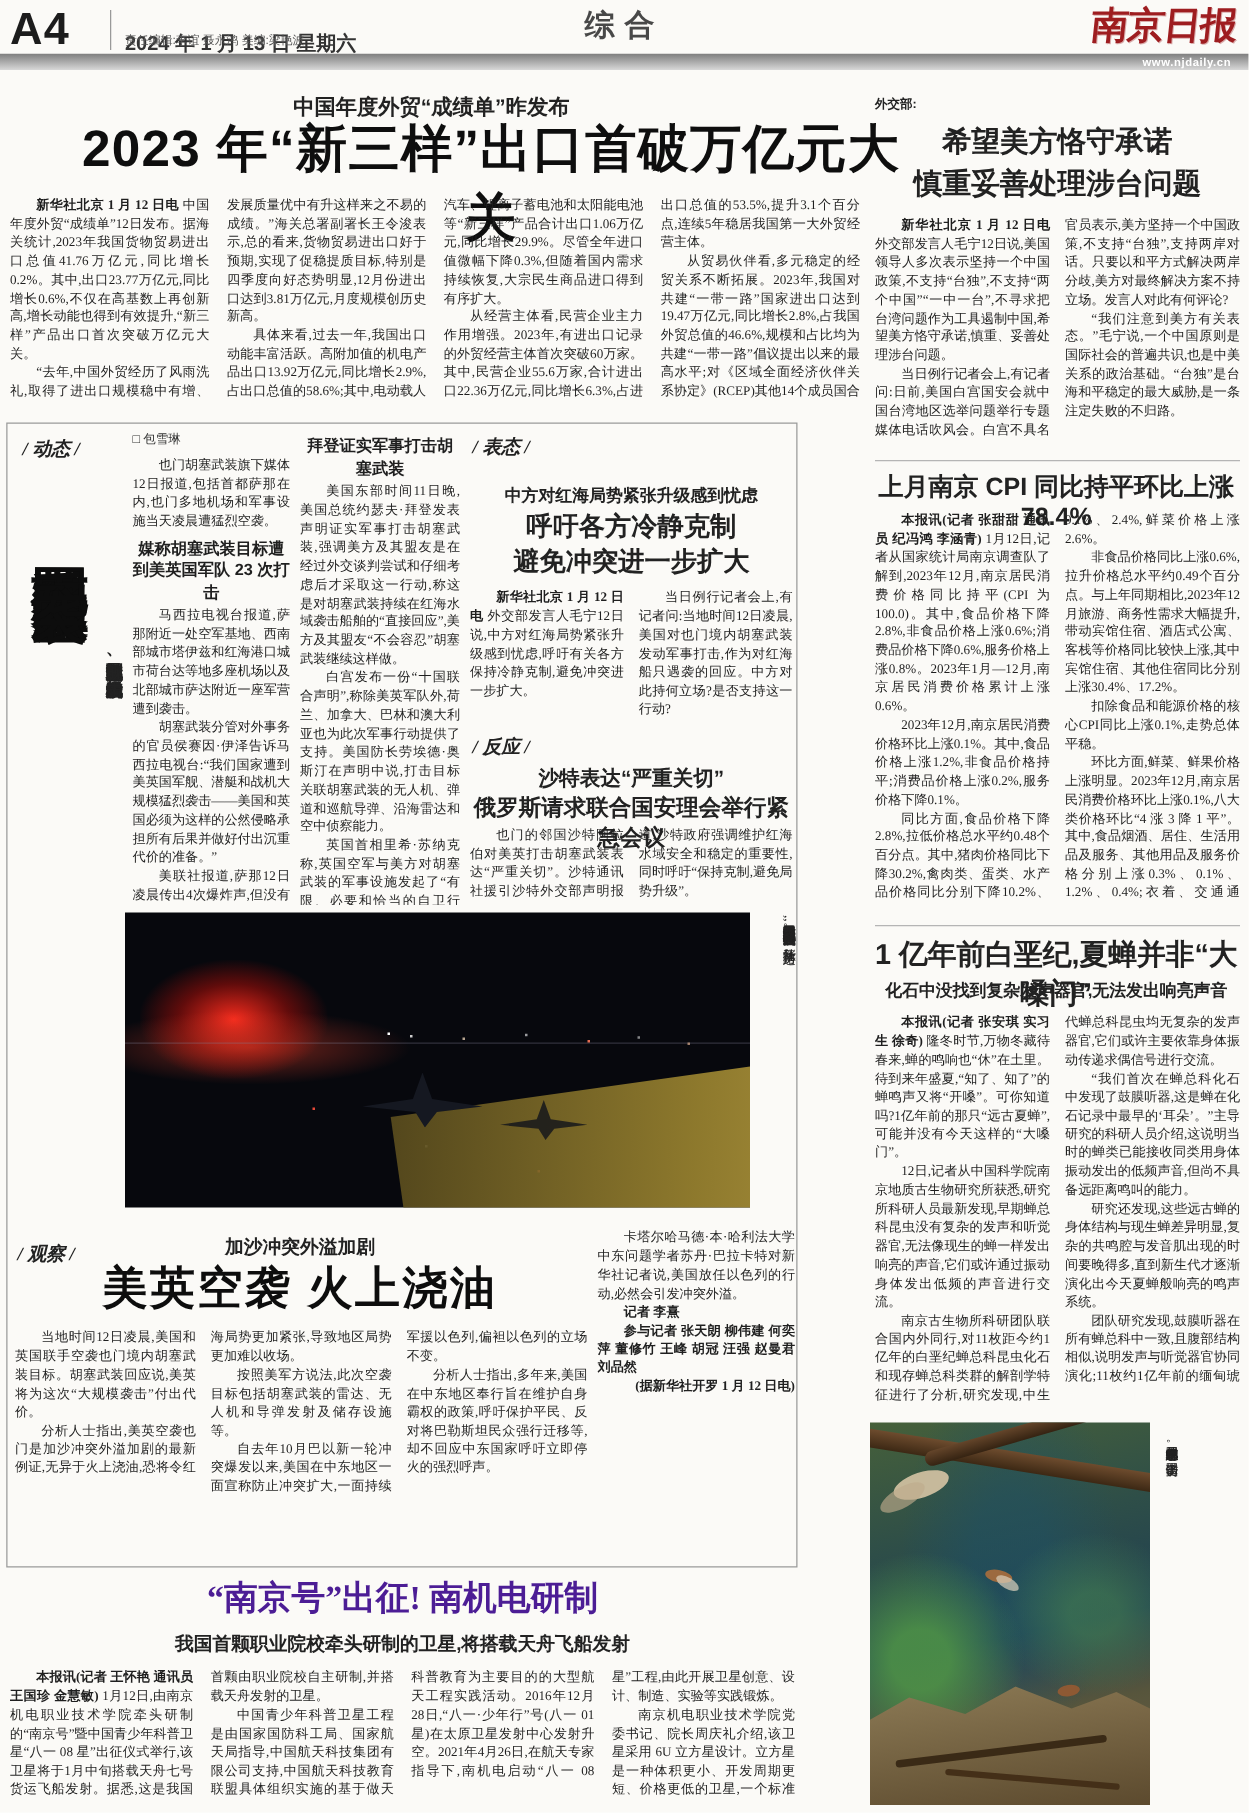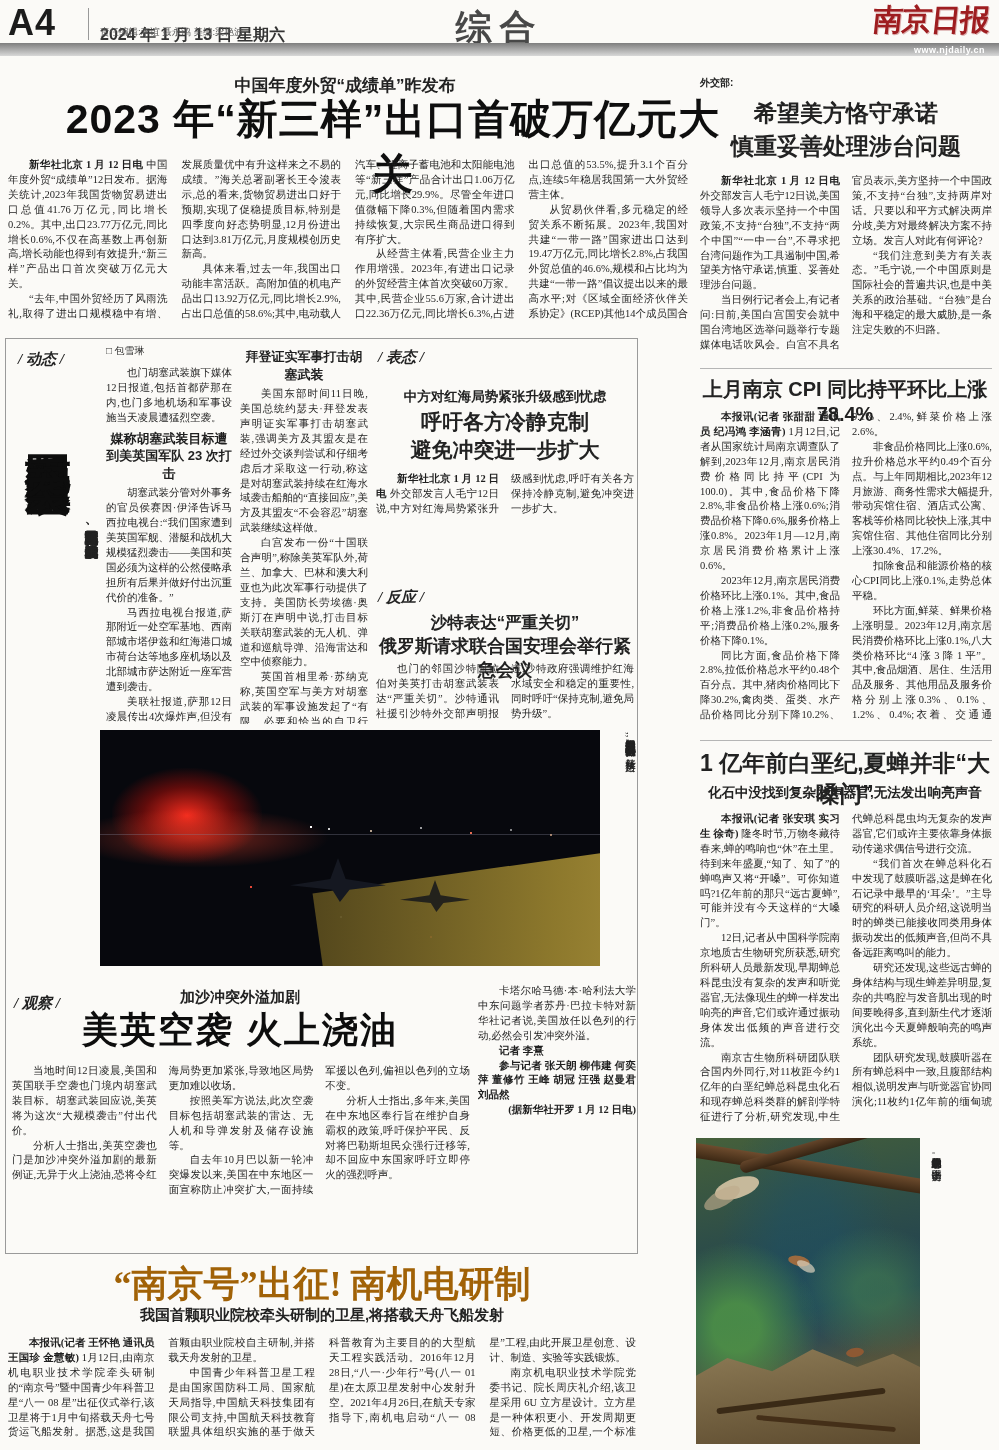--- a/index.html
+++ b/index.html
@@ -5,21 +5,21 @@
   html,body{margin:0;padding:0;}
   .page{position:relative;width:999px;height:1450px;background:#fbfaf7;overflow:hidden;
         font-family:"Liberation Serif","DejaVu Serif",serif;color:#222;}
   .abs{position:absolute;}
   .hd-sans{font-family:"Liberation Sans","DejaVu Sans",sans-serif;}
   
   .pageno{left:8px;top:2px;font-size:36px;font-weight:bold;color:#1c1c1c;letter-spacing:1px;}
   .hvline{left:88px;top:8px;width:1px;height:32px;background:#999;}
   .hdate{left:100px;top:8px;font-size:16px;font-weight:bold;color:#333;margin-top:17px;}
   .heditors{left:100px;top:26px;font-size:9.5px;color:#555;}
-  .hsection{left:0;right:0;top:4px;text-align:center;font-size:36px;font-weight:bold;color:#484848;letter-spacing:8px;}
+  .hsection{left:0;right:0;top:4px;text-align:center;font-size:24px;font-weight:bold;color:#484848;letter-spacing:8px;}
   .masthead{right:10px;top:0px;font-size:30px;font-weight:bold;color:#9e1d20;transform:skewX(-6deg);letter-spacing:-1px;text-shadow:1px 1px 0 rgba(158,29,32,.35);}
   .graybar{left:0;right:0;top:43px;height:13px;background:linear-gradient(180deg,#7e7e7e,#d8d8d8);}
   .hsite{right:14px;top:45px;font-size:9px;color:#fff;font-weight:bold;letter-spacing:.5px;}
   
   .body-txt{font-size:10.5px;line-height:1.42;text-align:justify;color:#1f1f1f;overflow:hidden;}
   .body-txt p{margin:0;text-indent:2em;}
   .cols2{column-count:2;column-gap:12px;}
   .cols3{column-count:3;column-gap:12px;}
   .cols4{column-count:4;column-gap:14px;}
   .kicker{text-align:center;font-weight:bold;}
@@ -71,21 +71,21 @@
        clip-path:polygon(0 62%,42% 48%,50% 0,58% 48%,100% 62%,62% 72%,52% 100%,44% 72%);opacity:.8;}
   .photo-cap{left:604px;top:732px;width:34px;height:234px;font-size:10.5px;line-height:1.5;color:#222;}
   
   .obs-tag{left:14px;top:992px;}
   .obs-kicker{left:10px;top:988px;width:460px;font-size:15px;}
   .obs-headline{left:10px;top:1006px;width:460px;text-align:center;font-size:36px;font-weight:900;color:#0d0d0d;letter-spacing:2px;}
   .obs-body{left:12px;top:1064px;width:458px;height:182px;}
   .obs-col4{left:478px;top:984px;width:158px;height:262px;}
   .obs-col4 p.rep{text-indent:2em;font-weight:bold;}
   
-  .sat-headline{left:8px;top:1260px;width:628px;text-align:center;font-size:36px;font-weight:900;color:#a16207;}
+  .sat-headline{left:8px;top:1260px;width:628px;text-align:center;font-size:27px;font-weight:900;color:#4c1d95;}
   .sat-subhead{left:8px;top:1306px;width:628px;text-align:center;font-size:15px;font-weight:bold;}
   .sat-body{left:8px;top:1336px;width:628px;height:112px;}
   
   .cic-img{left:696px;top:1138px;width:224px;height:306px;overflow:hidden;
     background:
       radial-gradient(ellipse at 18% 62%, rgba(80,150,70,.85) 0 9%, transparent 32%),
       radial-gradient(ellipse at 80% 50%, rgba(70,130,80,.6) 0 8%, transparent 30%),
       radial-gradient(ellipse at 50% 35%, rgba(30,80,100,.55) 0 18%, transparent 55%),
       linear-gradient(168deg,#46603a 0%,#2e4e48 30%,#204052 55%,#57553c 74%,#73654a 100%);}
   .branch1{left:-10px;top:24px;width:260px;height:15px;border-radius:8px;background:linear-gradient(#6e4c2e,#3c2814);transform:rotate(9deg);}
@@ -181,42 +181,43 @@
 
   <div class="abs ybox"></div>
   <div class="abs tag obs-tag" style="left:18px;top:350px;">/ 动态 /</div>
   <div class="abs y-byline">□ 包雪琳</div>
   <div class="abs y-vhead vert hd-sans">美国英国出手 凌晨猛烈空袭</div>
   <div class="abs y-vsub vert hd-sans">也门胡塞武装目标遭到美英军舰、潜艇和战机大规模袭击</div>
 
   <div class="abs y-media body-txt">
     <p>也门胡塞武装旗下媒体12日报道,包括首都萨那在内,也门多地机场和军事设施当天凌晨遭猛烈空袭。</p>
     <h4 class="hd-sans">媒称胡塞武装目标遭到美英国军队 23 次打击</h4>
+    <p>马西拉电视台报道,萨那附近一处空军基地、西南部城市塔伊兹和红海港口城市荷台达等地多座机场以及北部城市萨达附近一座军营遭到袭击。</p>
     <p>胡塞武装分管对外事务的官员侯赛因·伊泽告诉马西拉电视台:“我们国家遭到美英国军舰、潜艇和战机大规模猛烈袭击——美国和英国必须为这样的公然侵略承担所有后果并做好付出沉重代价的准备。”</p>
-    <p>马西拉电视台报道,萨那附近一处空军基地、西南部城市塔伊兹和红海港口城市荷台达等地多座机场以及北部城市萨达附近一座军营遭到袭击。</p>
     <p>美联社报道,萨那12日凌晨传出4次爆炸声,但没有看到战机。荷台达两名居民说,他们听到港口区域传出5次猛烈爆炸声,萨那的居民也听到了爆炸声。</p>
 
   </div>
 
   <div class="abs y-biden body-txt">
     <h4 class="hd-sans">拜登证实军事打击胡塞武装</h4>
     <p>美国东部时间11日晚,美国总统约瑟夫·拜登发表声明证实军事打击胡塞武装,强调美方及其盟友是在经过外交谈判尝试和仔细考虑后才采取这一行动,称这是对胡塞武装持续在红海水域袭击船舶的“直接回应”,美方及其盟友“不会容忍”胡塞武装继续这样做。</p>
     <p>白宫发布一份“十国联合声明”,称除美英军队外,荷兰、加拿大、巴林和澳大利亚也为此次军事行动提供了支持。美国防长劳埃德·奥斯汀在声明中说,打击目标关联胡塞武装的无人机、弹道和巡航导弹、沿海雷达和空中侦察能力。</p>
     <p>英国首相里希·苏纳克称,英国空军与美方对胡塞武装的军事设施发起了“有限、必要和恰当的自卫行动”,旨在削弱这一武装的军事能力、确保全球海运安全。</p>
 
   </div>
 
   <div class="abs tag stance-tag">/ 表态 /</div>
   <div class="abs stance-kicker kicker hd-sans">中方对红海局势紧张升级感到忧虑</div>
   <div class="abs stance-headline hd-sans">
     <span style="display:block">呼吁各方冷静克制</span>
     <span style="display:block">避免冲突进一步扩大</span>
   </div>
   <div class="abs stance-body body-txt cols2">
     <p><b>新华社北京 1 月 12 日电</b><span> 外交部发言人毛宁12日说,中方对红海局势紧张升级感到忧虑,呼吁有关各方保持冷静克制,避免冲突进一步扩大。</span></p>
+    <p>当日例行记者会上,有记者问:当地时间12日凌晨,美国对也门境内胡塞武装发动军事打击,作为对红海船只遇袭的回应。中方对此持何立场?是否支持这一行动?</p>
 
   </div>
 
   <div class="abs tag react-tag">/ 反应 /</div>
   <div class="abs react-h1 hd-sans">沙特表达“严重关切”</div>
   <div class="abs react-h2 hd-sans">俄罗斯请求联合国安理会举行紧急会议</div>
   <div class="abs react-body body-txt cols2">
     <p>也门的邻国沙特阿拉伯对美英打击胡塞武装表达“严重关切”。沙特通讯社援引沙特外交部声明报道,沙特政府强调维护红海水域安全和稳定的重要性,同时呼吁“保持克制,避免局势升级”。</p>
 
   </div>

